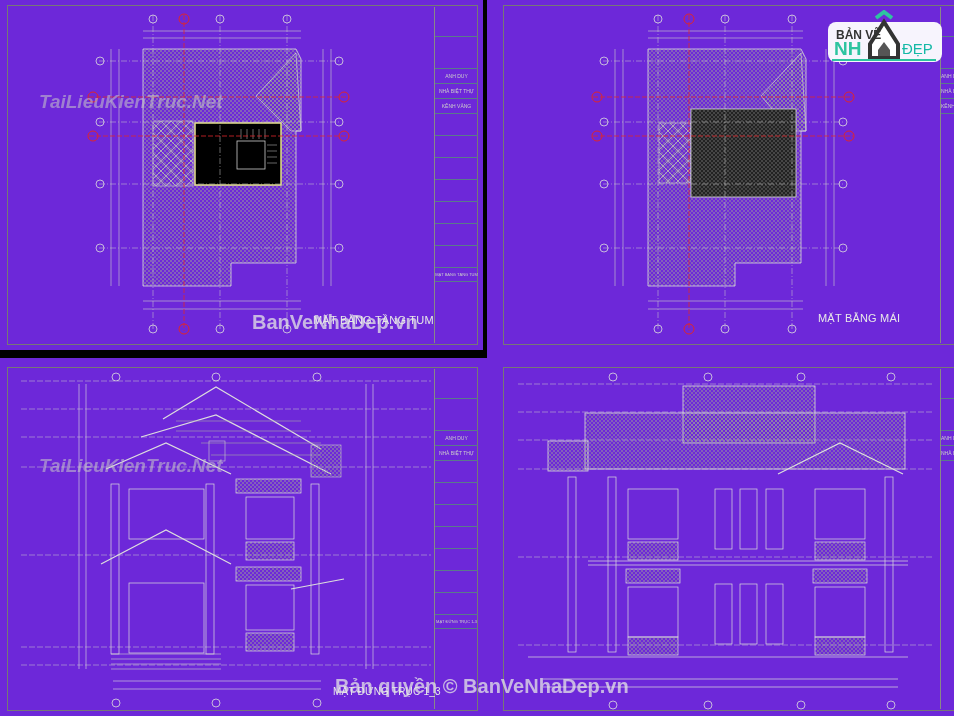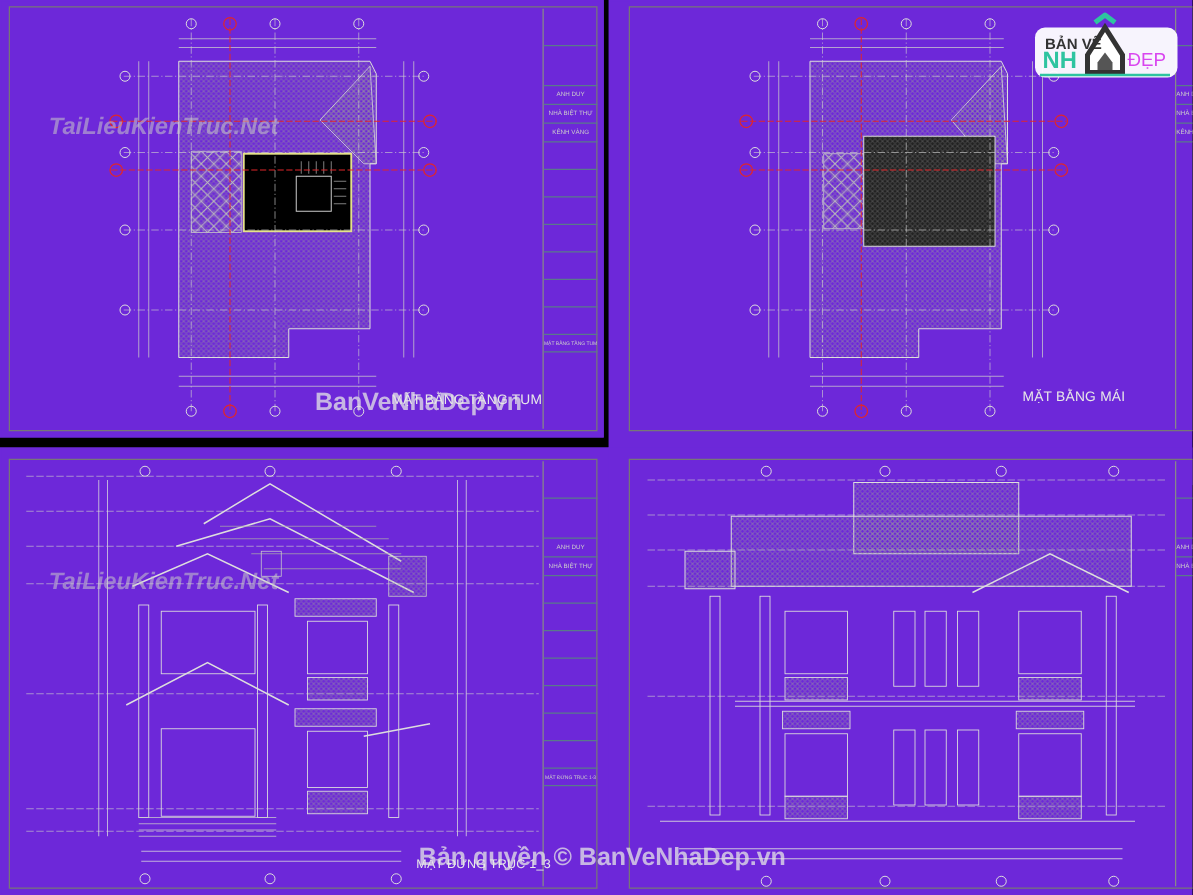--- a/index.html
+++ b/index.html
@@ -326,14 +326,14 @@
 <div class="logo">
   <svg width="118" height="56">
     <rect x="2" y="12" width="114" height="40" rx="8" fill="#fff" opacity="0.95"></rect>
     <path d="M44 34 L58 12 L72 34 L72 48 L44 48 Z" fill="#fff" stroke="#333" stroke-width="4"></path>
     <path d="M52 40 L58 32 L64 40 L64 46 L52 46 Z" fill="#555"></path>
     <path d="M50 8 L58 2 L66 8" fill="none" stroke="#2ec4a0" stroke-width="4"></path>
     <line x1="6" y1="50" x2="110" y2="50" stroke="#2ec4a0" stroke-width="2"></line>
   </svg>
   <span style="position:absolute;left:10px;top:18px;font-size:12px;font-weight:bold;color:#333;">BẢN VẼ</span>
   <span style="position:absolute;left:8px;top:28px;font-size:19px;font-weight:bold;color:#2ec4a0;">NH</span>
-  <span style="position:absolute;left:76px;top:30px;font-size:15px;color:#d946ef;">ĐẸP</span>
+  <span style="position:absolute;left:76px;top:30px;font-size:15px;color:#14b8a6;">ĐẸP</span>
 </div>
 
 </body></html>

